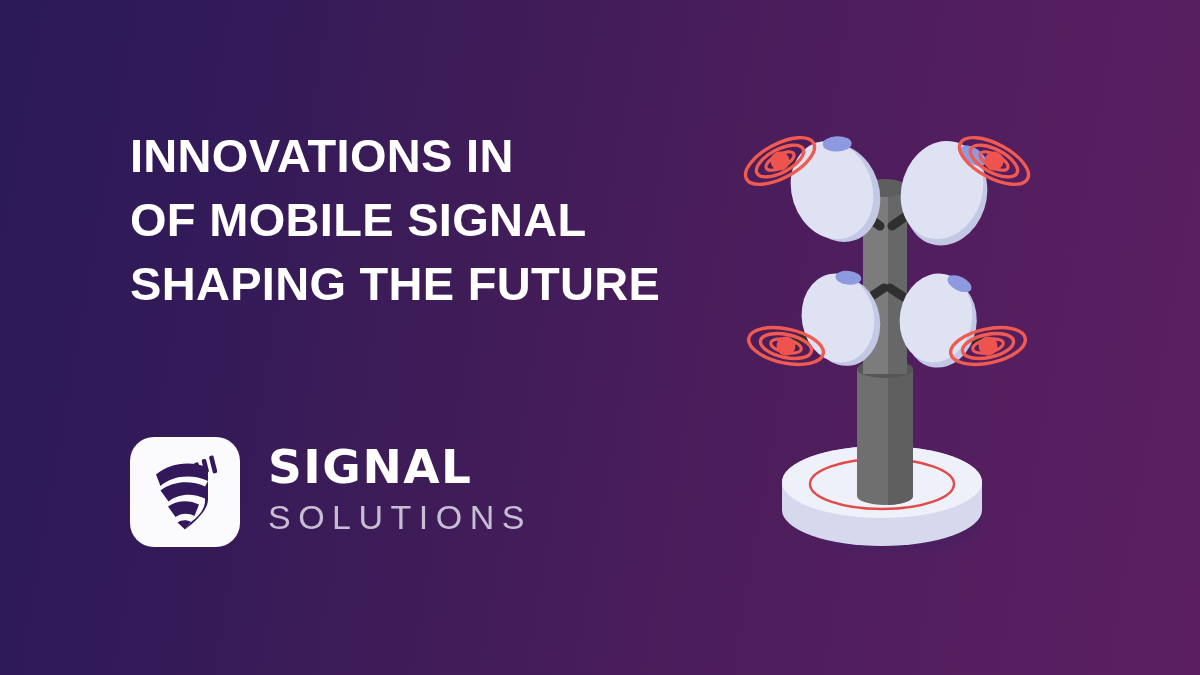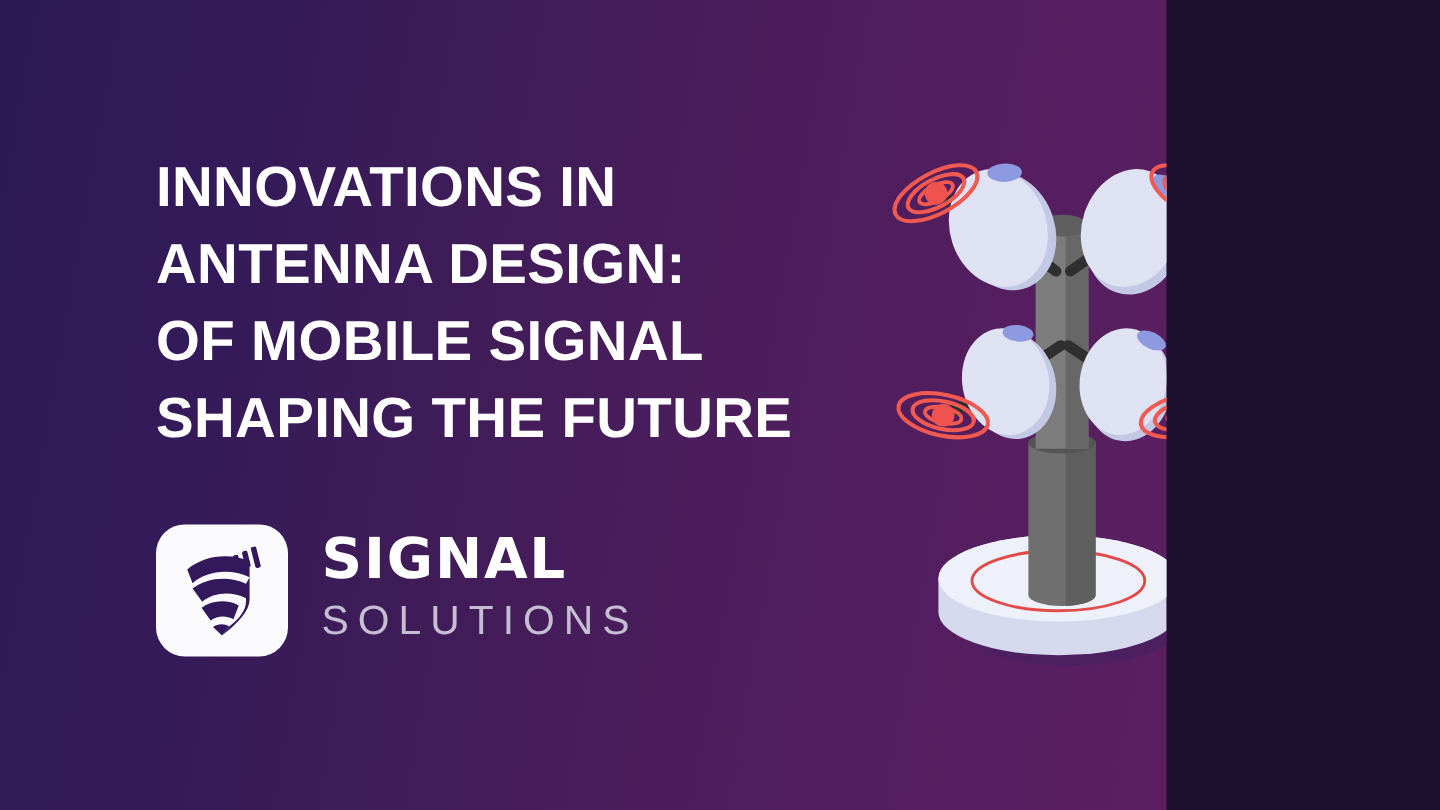--- a/index.html
+++ b/index.html
@@ -7,21 +7,21 @@
     margin: 0;
     padding: 0;
     background: #1d1030;
   }
   body {
     font-family: "Liberation Sans", sans-serif;
   }
 
   #banner {
     position: relative;
-    width: 972px;
+    width: 1200px;
     height: 675px;
     overflow: hidden;
     background: linear-gradient(100deg,
                 #2b1a56 0%,
                 #331a59 18%,
                 #3e1c58 38%,
                 #4a1d5b 58%,
                 #531e5f 78%,
                 #5b1f61 100%);
   }
@@ -99,21 +99,20 @@
   #antenna-illustration svg { display: block; width: 100%; height: 100%; }
 </style>
 </head>
 <body>
 
 <div id="banner">
 
   <div id="text-block">
     <h1 id="headline">
       <span class="ln">INNOVATIONS IN</span>
-      <span class="ln">ANTENNA DESIGN:</span>
       <span class="ln">OF MOBILE SIGNAL</span>
       <span class="ln">SHAPING THE FUTURE</span>
     </h1>
   </div>
 
   <div id="logo-lockup">
 
     <div id="logo-badge">
       <span>
         <svg width="78" height="80" viewBox="0 0 78 80" aria-hidden="true">

